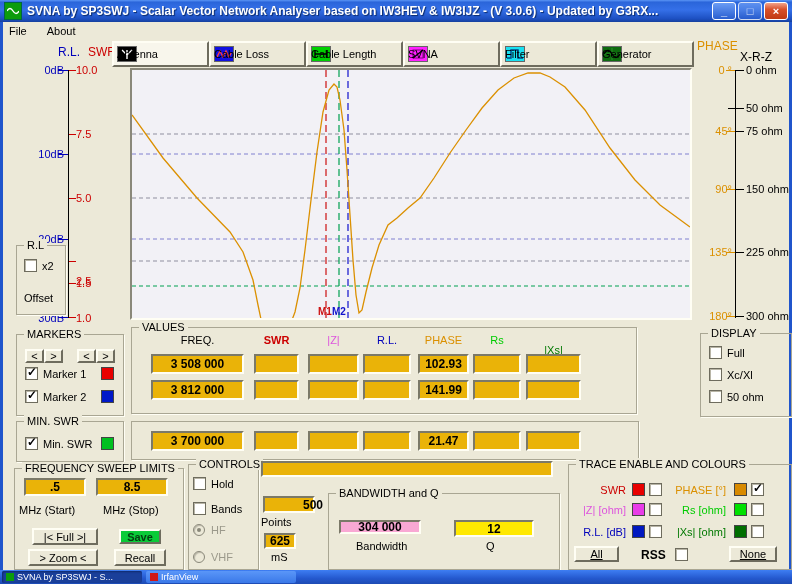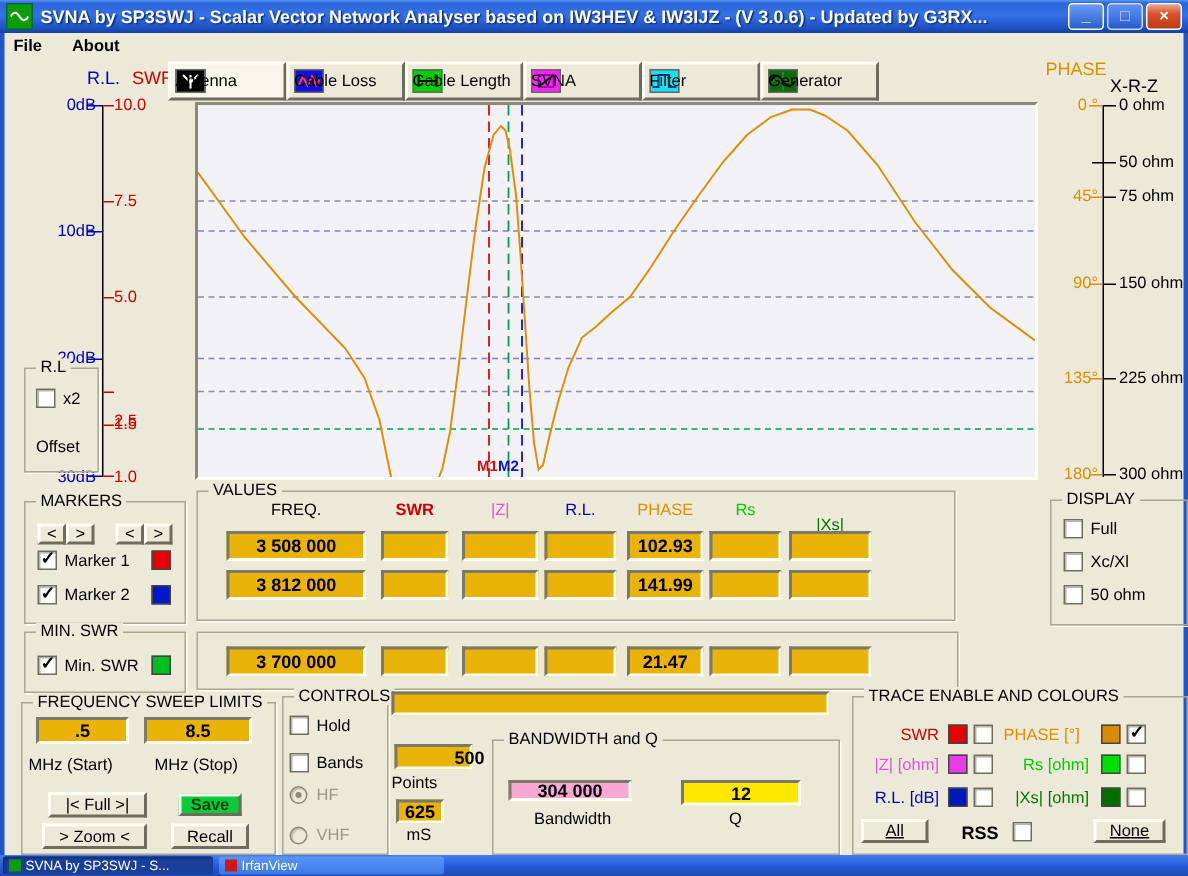--- a/index.html
+++ b/index.html
@@ -14,24 +14,24 @@
   .title-text{color:#fff;font-weight:bold;font-size:12px;margin-left:5px;flex:1;white-space:nowrap;
     overflow:hidden;text-shadow:1px 1px 1px #0a2a6a;}
   .tb-btn{width:22px;height:16px;margin-left:2px;border:1px solid #fff;border-radius:3px;flex:none;
     display:flex;align-items:center;justify-content:center;color:#fff;font-size:11px;font-weight:bold;line-height:10px;}
   .tb-min,.tb-max{background:linear-gradient(#6a9cf5,#2a5fd0);}
   .tb-max{opacity:.8;}
   .tb-close{background:linear-gradient(#f2a38a,#d8502a 40%,#c03a14);}
   .wb{position:absolute;top:22px;width:3px;height:548px;background:#2055CC;}
   .menubar{position:absolute;left:3px;top:22px;width:786px;height:17px;display:flex;gap:20px;
     align-items:center;padding-left:6px;}
-  .menu-item{cursor:default;font-weight:bold;}
+  .menu-item{cursor:default;}
   
   .tool-lbl{position:absolute;font-size:12px;}
-  .toolbtns{position:absolute;left:112px;top:41px;width:474px;height:26px;display:flex;}
+  .toolbtns{position:absolute;left:112px;top:41px;width:582px;height:26px;display:flex;}
   .toolbtn{flex:1;display:flex;align-items:center;justify-content:flex-start;gap:4px;padding-left:3px;
     background:#ECE9D8;border:2px solid;border-color:#FFFEF4 #6e6c5e #6e6c5e #FFFEF4;box-sizing:border-box;
     font-size:11px;white-space:nowrap;overflow:hidden;}
   .toolbtn.active{background:#F8F6EC;}
   .tool-icon{width:20px;height:16px;flex:none;border:1px solid #666;box-sizing:border-box;}
   .toolbtn span.lbl{flex:1;text-align:center;}
   
   .axis-label{position:absolute;font-size:11px;white-space:nowrap;}
   .blue{color:#0000BB;} .red{color:#CC0000;} .orange{color:#DB9000;}
   .vruler{position:absolute;width:1px;background:#000;}
@@ -327,21 +327,21 @@
     <span class="lbl" style="left:27px;top:46px;">Bandwidth</span>
     <div class="field" style="left:125px;top:26px;width:80px;height:17px;background:#FFE800;">12</div>
     <span class="lbl" style="left:157px;top:46px;">Q</span>
   </div>
 
   <div class="grp" style="left:568px;top:464px;width:222px;height:104px;">
     <span class="grp-title">TRACE ENABLE AND COLOURS</span>
     <span class="lbl" style="left: 2px; top: 19px; width: 55px; text-align: right; color: rgb(204, 0, 0);">SWR</span>
     <span class="swatch" style="left: 63px; top: 18px; background-color: rgb(232, 0, 0);"></span>
     <span class="cb" style="left:80px;top:18px;"></span>
-    <span class="lbl" style="left: 100px; top: 19px; width: 57px; color: rgb(219, 144, 0);">PHASE [°]</span>
+    <span class="lbl" style="left: 100px; top: 19px; width: 57px; text-align: right; color: rgb(219, 144, 0);">PHASE [°]</span>
     <span class="swatch" style="left: 165px; top: 18px; background-color: rgb(216, 138, 0);"></span>
     <span class="cb checked" style="left:182px;top:18px;"></span>
     <span class="lbl" style="left: 2px; top: 39px; width: 55px; text-align: right; color: rgb(221, 85, 221);">|Z| [ohm]</span>
     <span class="swatch" style="left: 63px; top: 38px; background-color: rgb(232, 60, 232);"></span>
     <span class="cb" style="left:80px;top:38px;"></span>
     <span class="lbl" style="left: 100px; top: 39px; width: 57px; text-align: right; color: rgb(0, 204, 0);">Rs [ohm]</span>
     <span class="swatch" style="left: 165px; top: 38px; background-color: rgb(0, 224, 0);"></span>
     <span class="cb" style="left:182px;top:38px;"></span>
     <span class="lbl" style="left: 2px; top: 61px; width: 55px; text-align: right; color: rgb(0, 0, 187);">R.L. [dB]</span>
     <span class="swatch" style="left: 63px; top: 60px; background-color: rgb(0, 24, 192);"></span>

